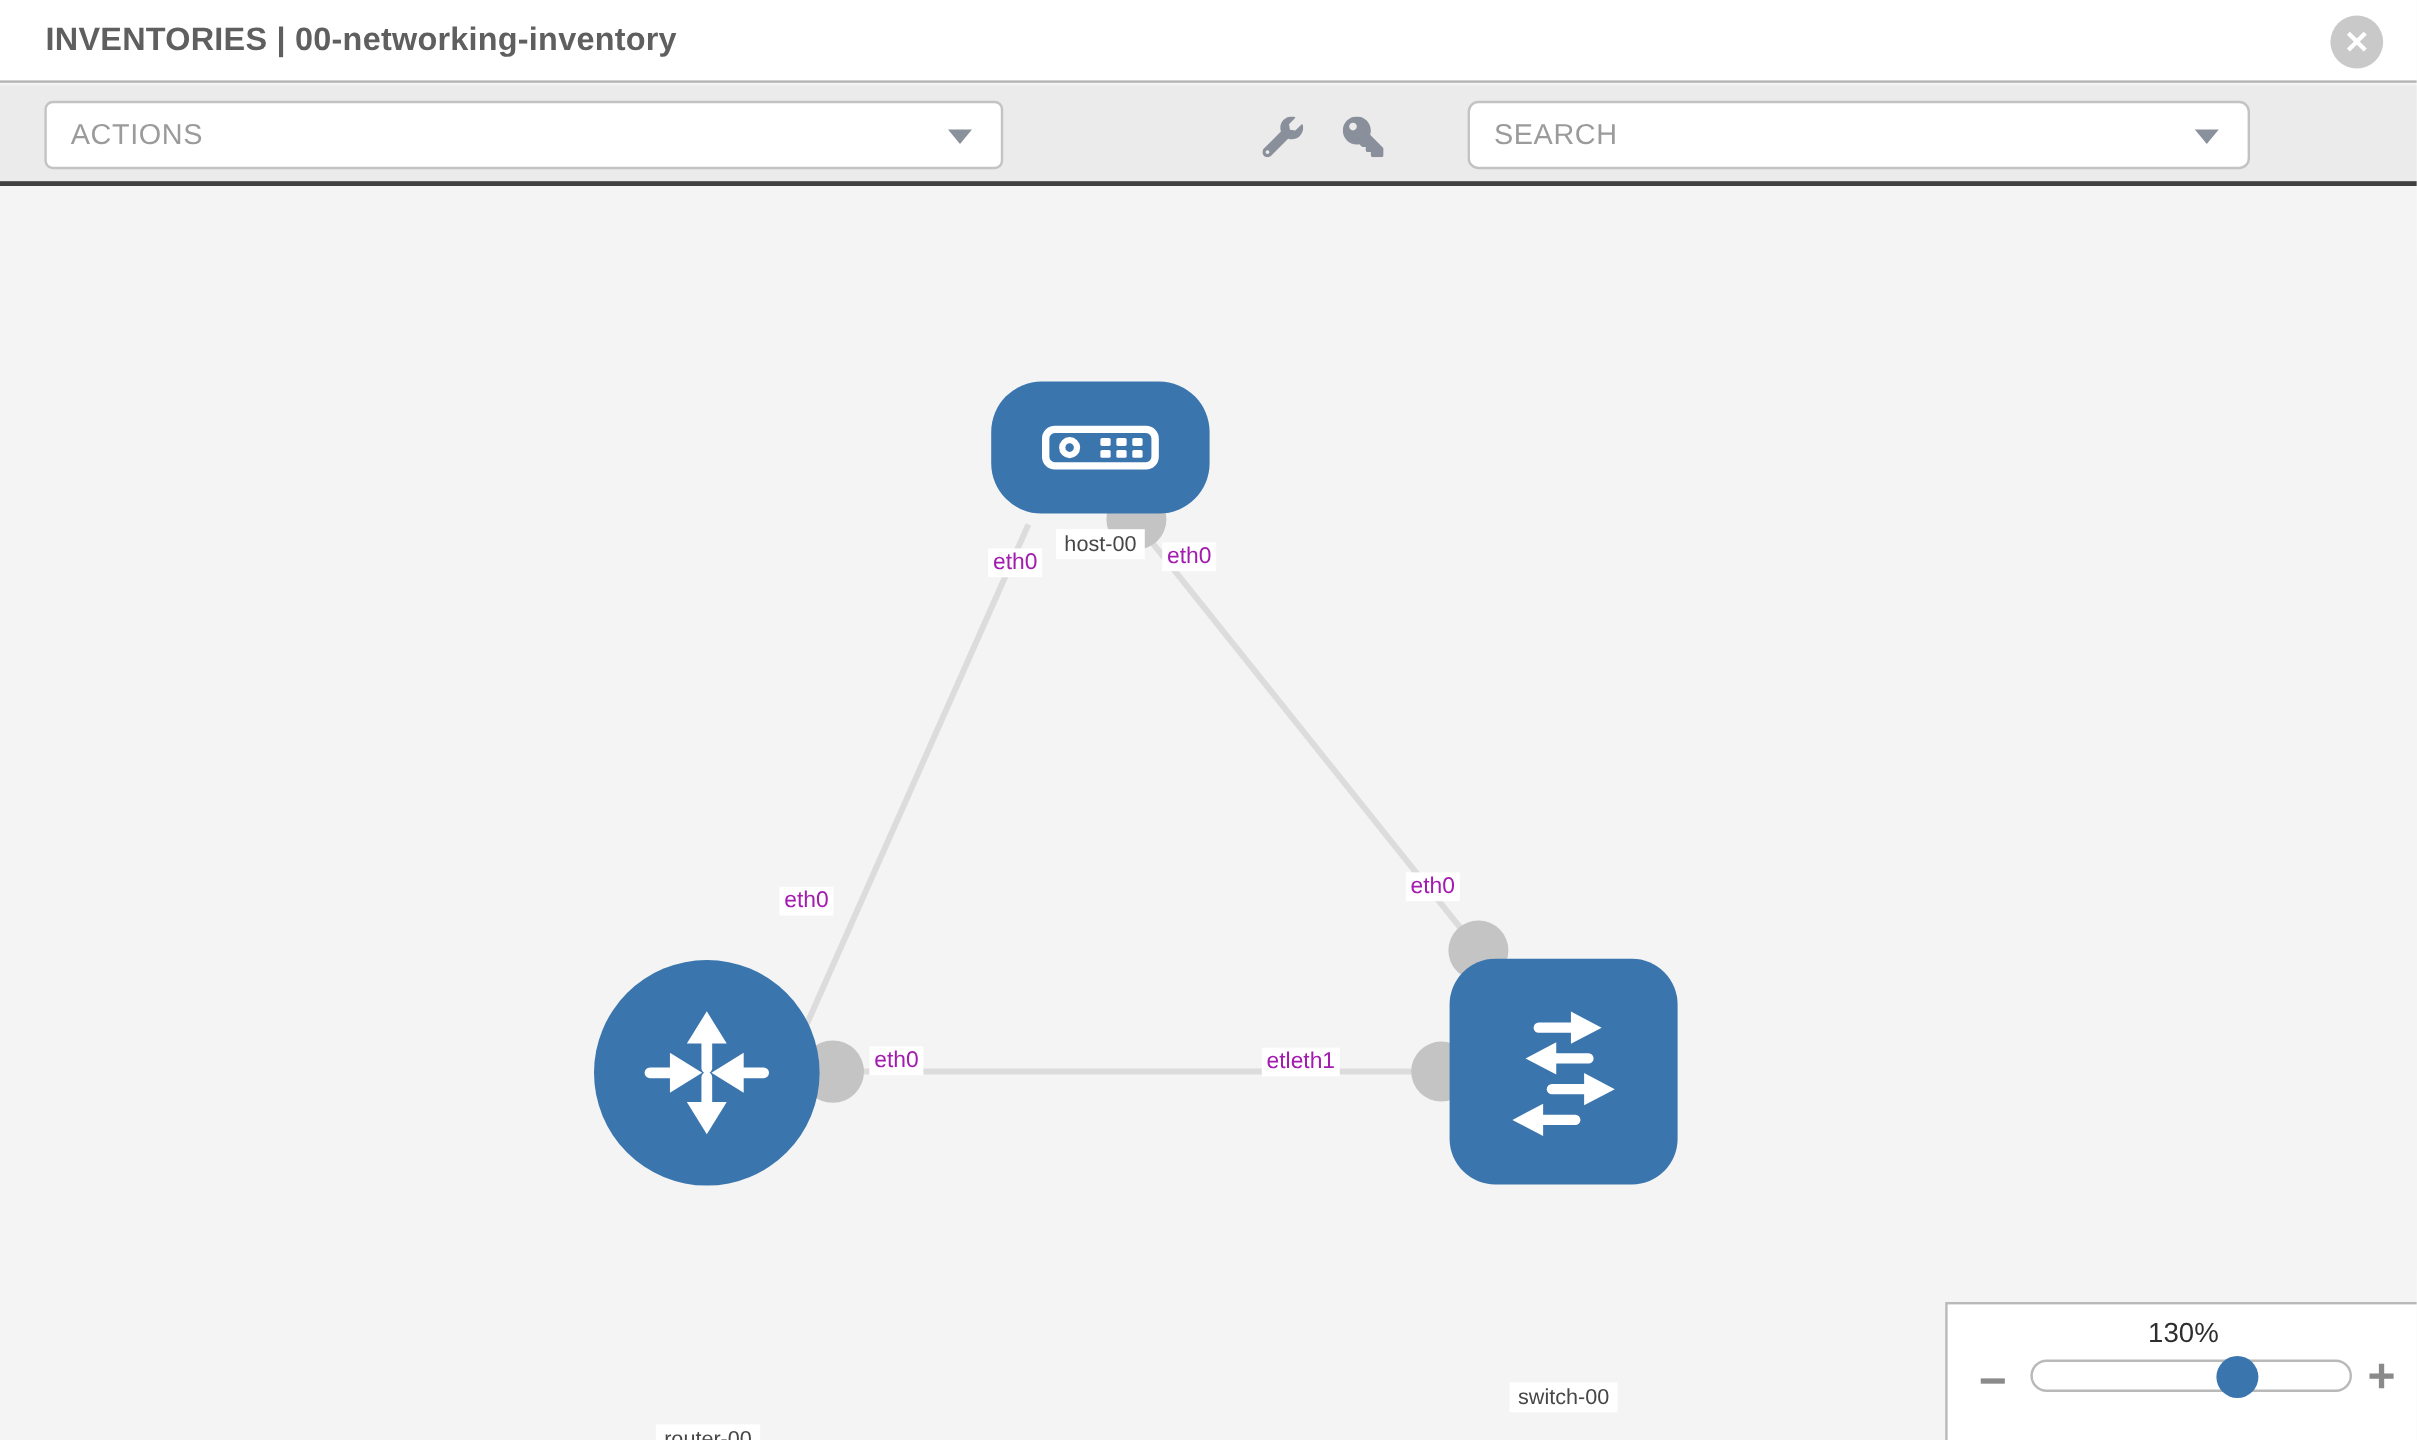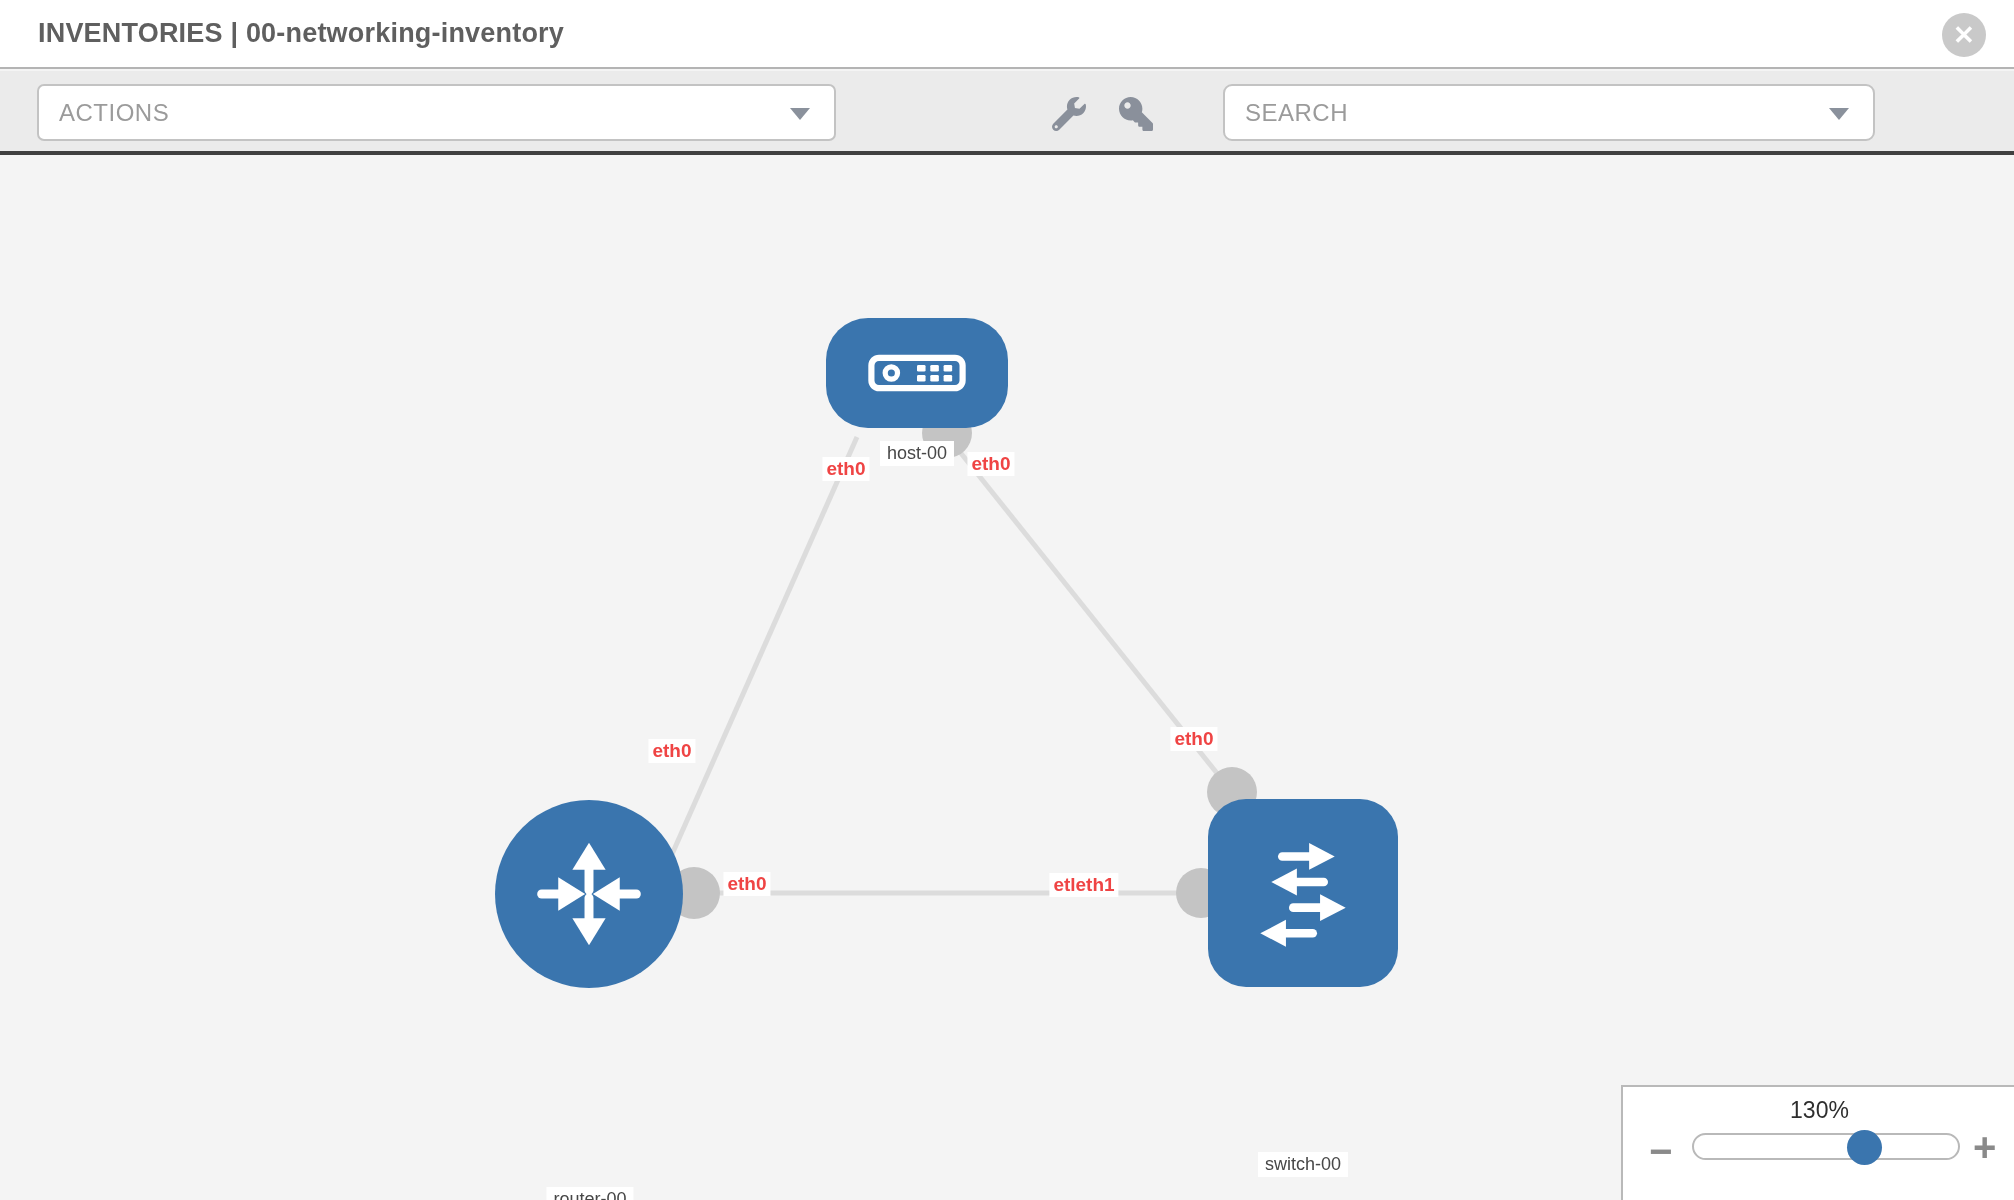--- a/index.html
+++ b/index.html
@@ -46,21 +46,21 @@
 
   .node { position:absolute; background:#3a75ae; display:flex;
           align-items:center; justify-content:center; cursor:pointer; }
   #node-host   { left:826px; top:161px; width:182px; height:110px; border-radius:42px; }
   #node-router { left:495px; top:643px; width:188px; height:188px; border-radius:50%; }
   #node-switch { left:1208px; top:642px; width:190px; height:188px; border-radius:38px; }
 
   .node-label { position:absolute; transform:translateX(-50%); background:#ffffff;
                 color:#474747; font-size:18px; padding:2px 7px; white-space:nowrap; }
   .iface-label { position:absolute; transform:translateX(-50%); background:#ffffff;
-                 color:#ef4444; font-size:19px; padding:1px 4px; white-space:nowrap;font-weight:bold; }
+                 color:#a21caf; font-size:19px; padding:1px 4px; white-space:nowrap; }
 
   
   .zoom-panel { position:absolute; left:1621px; top:928px; width:420px; height:300px;
                 background:#ffffff; border:2px solid #b9b9b9; }
   .zoom-level { position:absolute; left:0; top:10px; width:393px; text-align:center;
                 color:#2e2e2e; font-size:23px; }
   .zoom-minus, .zoom-plus { position:absolute; color:#8a8a8a; font-weight:700;
                             cursor:pointer; line-height:1; }
   .zoom-minus { left:26px; top:44px; font-size:40px; }
   .zoom-plus  { left:350px; top:40px; font-size:40px; }

